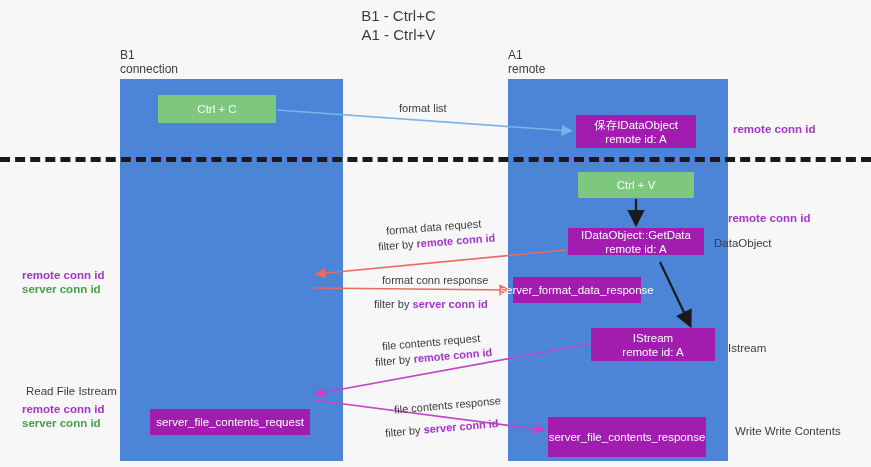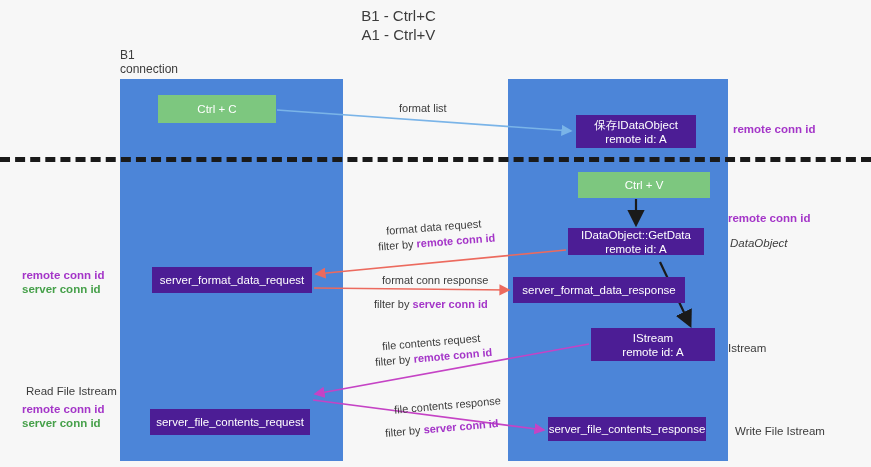--- a/index.html
+++ b/index.html
@@ -35,42 +35,42 @@
     border-top:5px dashed #1a1a1a;
   }
 
   .node{
     position:absolute;
     display:flex;flex-direction:column;align-items:center;justify-content:center;
     color:#ffffff;font-size:11.5px;line-height:14px;text-align:center;
     box-sizing:border-box;padding:3px 6px;
   }
   .green{background:#7dc77f;}
-  .orange{background:#4c1d95;}
+  .orange{background:#a21caf;}
 
   #n-ctrlc{left:158px;top:95px;width:118px;height:28px;}
   #n-idataobject{left:576px;top:115px;width:120px;height:33px;}
-  #n-ctrlv{left:578px;top:172px;width:132px;height:26px;}
+  #n-ctrlv{left:578px;top:172px;width:116px;height:26px;}
   #n-getdata{left:568px;top:228px;width:136px;height:27px;}
   #n-fmtreq{left:152px;top:267px;width:160px;height:26px;}
-  #n-fmtresp{left:513px;top:277px;width:172px;height:26px;}
+  #n-fmtresp{left:513px;top:277px;width:128px;height:26px;}
   #n-istream{left:591px;top:328px;width:124px;height:33px;}
   #n-filereq{left:150px;top:373px;width:160px;height:26px;margin-top:36px;}
-  #n-fileresp{left:548px;top:417px;width:158px;height:24px;}
+  #n-fileresp{left:548px;top:417px;width:158px;height:40px;}
 
   .sidelabel{
     position:absolute;font-size:11.5px;line-height:14px;
   }
   .purple{color:#a435c8;font-weight:bold;}
   .green-t{color:#46a04a;font-weight:bold;}
   .plain{color:#3c3c3c;}
 
   #lbl-r1{left:733px;top:122px;}
   #lbl-r2{left:728px;top:211px;}
-  #lbl-r3{left:730px;top:236px;font-style:italic;}
+  #lbl-r3{left:714px;top:236px;}
   #lbl-r4{left:728px;top:341px;}
   #lbl-r5{left:735px;top:424px;}
 
   #lbl-l1{left:22px;top:268px;}
   #lbl-l2{left:26px;top:384px;}
   #lbl-l3{left:22px;top:402px;}
 
   .midlabel{
     position:absolute;font-size:11px;line-height:15px;white-space:nowrap;
     color:#3c3c3c;
@@ -97,20 +97,24 @@
 
   <div class="title">
     <div>B1 - Ctrl+C</div>
     <div>A1 - Ctrl+V</div>
   </div>
 
   <div class="col-header" id="hdr-b1">
     <div>B1</div>
     <div>connection</div>
   </div>
+  <div class="col-header" id="hdr-a1">
+    <div>A1</div>
+    <div>remote</div>
+  </div>
 
   <div class="lane" id="lane-b1"></div>
   <div class="lane" id="lane-a1"></div>
 
   <svg class="arrows" viewBox="0 0 871 467">
     <defs>
       <marker id="ah-blue" markerWidth="7" markerHeight="7" refX="6" refY="3.5" orient="auto">
         <polygon points="0,0 7,3.5 0,7" fill="#7ab4e8"></polygon>
       </marker>
       <marker id="ah-red" markerWidth="7" markerHeight="7" refX="6" refY="3.5" orient="auto">
@@ -152,23 +156,20 @@
 
   <div class="node green" id="n-ctrlv">
     <span>Ctrl + V</span>
   </div>
 
   <div class="node orange" id="n-getdata">
     <span>IDataObject::GetData</span>
     <span>remote id: A</span>
   </div>
 
-  <div class="node orange" id="n-fmtreq">
-    <span>server_format_data_request</span>
-  </div>
 
   <div class="node orange" id="n-fmtresp">
     <span>server_format_data_response</span>
   </div>
 
   <div class="node orange" id="n-istream">
     <span>IStream</span>
     <span>remote id: A</span>
   </div>
 
@@ -177,21 +178,21 @@
   </div>
 
   <div class="node orange" id="n-fileresp">
     <span>server_file_contents_response</span>
   </div>
 
   <div class="sidelabel purple" id="lbl-r1">remote conn id</div>
   <div class="sidelabel purple" id="lbl-r2">remote conn id</div>
   <div class="sidelabel plain" id="lbl-r3">DataObject</div>
   <div class="sidelabel plain" id="lbl-r4">Istream</div>
-  <div class="sidelabel plain" id="lbl-r5">Write File Istream</div>
+  <div class="sidelabel plain" id="lbl-r5">Write Write Contents</div>
 
   <div class="sidelabel" id="lbl-l1">
     <div class="purple">remote conn id</div>
     <div class="green-t">server conn id</div>
   </div>
 
   <div class="sidelabel plain" id="lbl-l2">Read File Istream</div>
 
   <div class="sidelabel" id="lbl-l3">
     <div class="purple">remote conn id</div>

